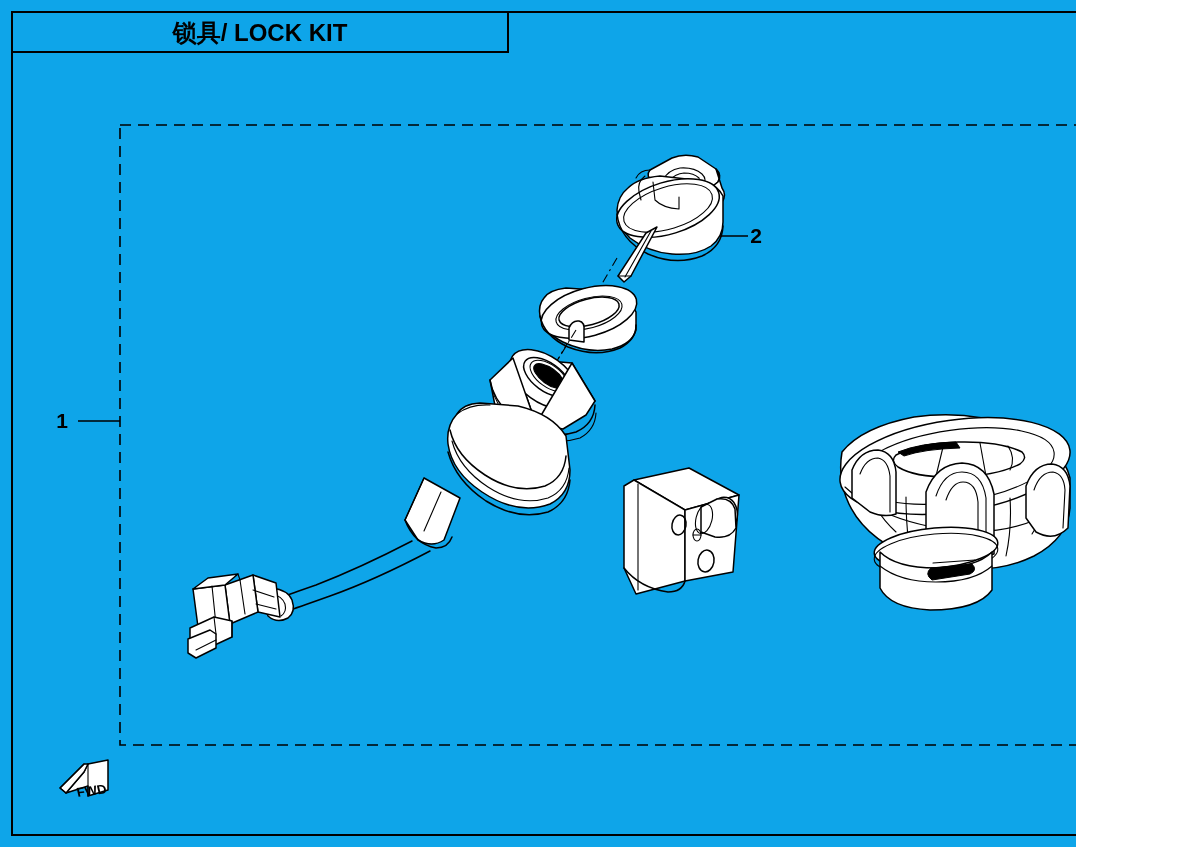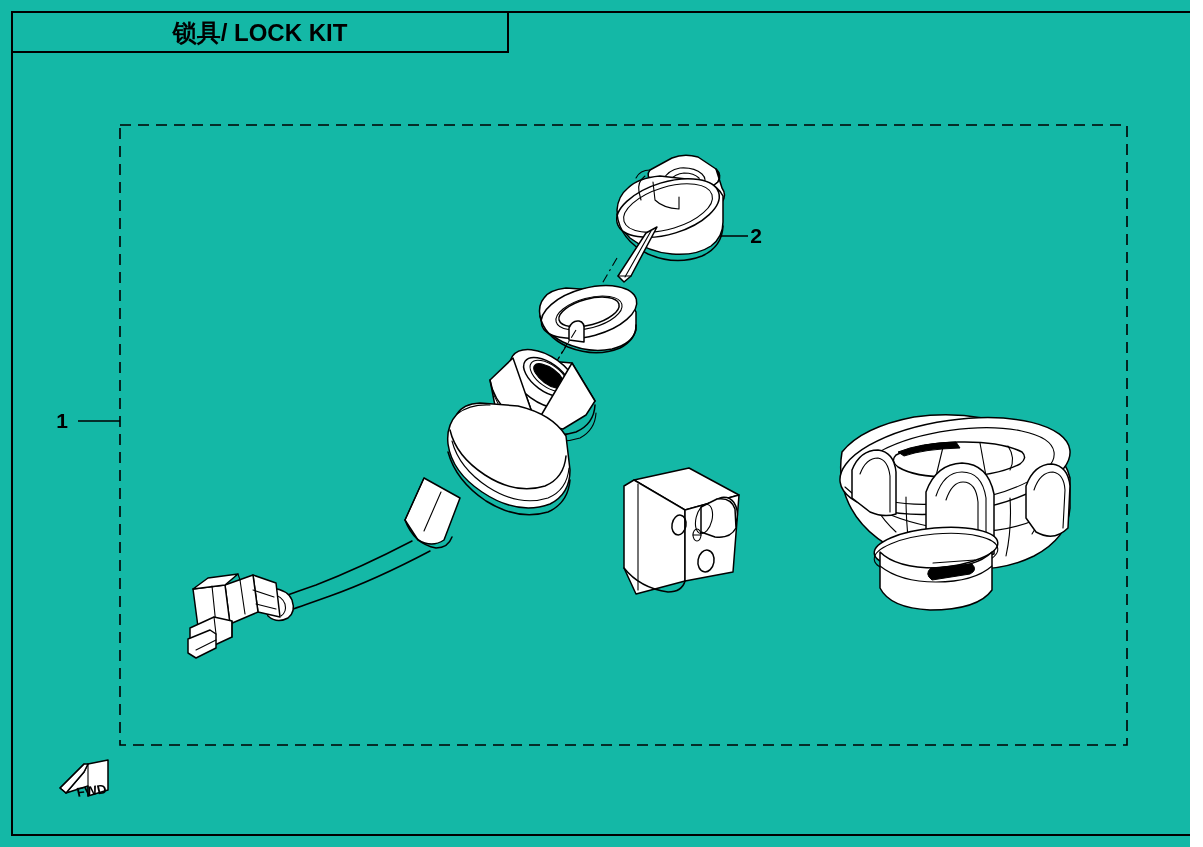--- a/index.html
+++ b/index.html
@@ -91,21 +91,21 @@
   .fwd-text {
     font-family: "Liberation Sans", sans-serif;
     font-size: 13px;
     font-weight: bold;
     fill: #000000;
   }
 </style>
 </head>
 <body>
 
-<div id="page" style="width: 1190px; height: 847px; background: #14b8a6;">
+<div id="page" style="width: 1076px; height: 847px; background: #0ea5e9;">
 
   <svg id="page-svg" viewBox="0 0 1203 847" xmlns="http://www.w3.org/2000/svg">
 
     <rect class="outer-border" x="12" y="12" width="1180" height="823"></rect>
 
     <rect class="title-box" id="title-box-rect" x="12" y="12" width="496" height="40"></rect>
     <text class="title-text" id="title-text-el" x="260" y="41" text-anchor="middle">锁具/ LOCK KIT</text>
 
     <rect class="dashed-box" id="dashed-group-rect" x="120" y="125" width="1007" height="620"></rect>
 

